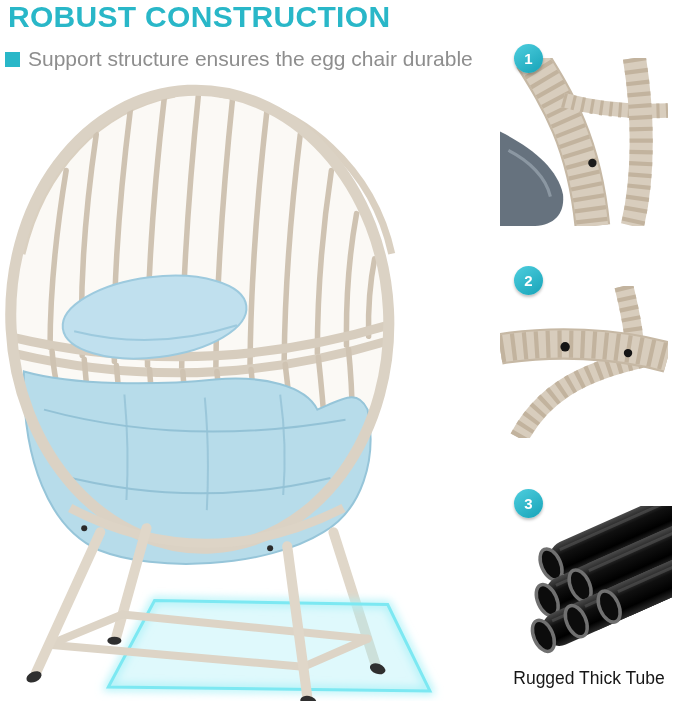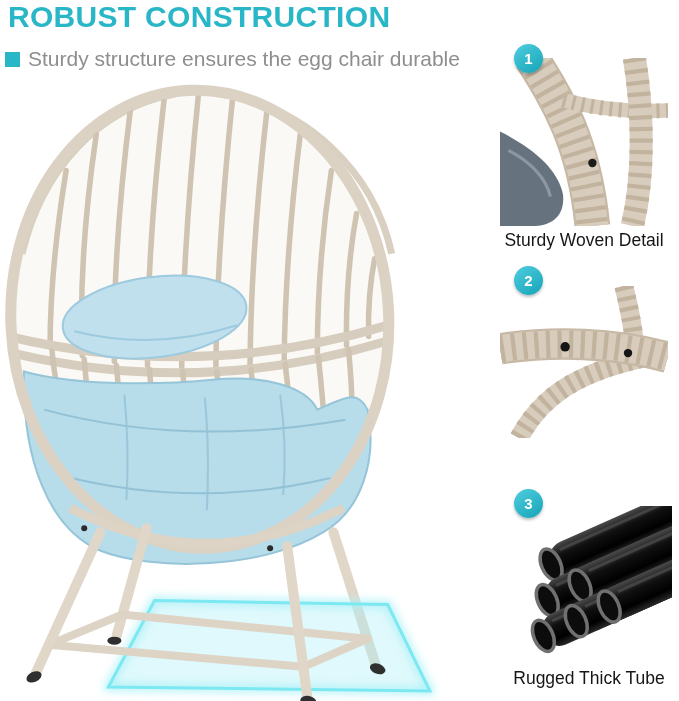--- a/index.html
+++ b/index.html
@@ -20,21 +20,21 @@
   svg{display:block;}
 </style>
 </head>
 <body>
 
 <div id="stage">
 
   <div class="title">ROBUST CONSTRUCTION</div>
   <div class="subtitle-row">
     <span class="bullet"></span>
-    <span class="subtitle">Sturdy structure ensures the egg chair durable</span>
+    <span class="subtitle">Support structure ensures the egg chair durable</span>
   </div>
 
   <svg class="chair" width="490" height="623" viewBox="0 0 480 620">
     <defs>
       <filter id="gblur" x="-30%" y="-30%" width="160%" height="160%">
         <feGaussianBlur stdDeviation="4"></feGaussianBlur>
       </filter>
     </defs>
 
     <ellipse cx="195" cy="240" rx="188" ry="228" transform="rotate(-3 195 240)" fill="#fbf9f5"></ellipse>
@@ -132,21 +132,20 @@
     <path d="M 8 88 C 28 98, 44 114, 48 132" fill="none" stroke="#8b97a2" stroke-width="3"></path>
     <path d="M 30 0 C 55 40, 80 80, 88 160" fill="none" stroke="#c6b8a4" stroke-width="34"></path>
     <path d="M 30 0 C 55 40, 80 80, 88 160" fill="none" stroke="#d8cdbd" stroke-width="30"></path>
     <path d="M 30 0 C 55 40, 80 80, 88 160" fill="none" stroke="#c2b39e" stroke-width="30" stroke-dasharray="4 7"></path>
     <path d="M 60 40 C 90 48, 120 52, 160 50" fill="none" stroke="#d8cdbd" stroke-width="14"></path>
     <path d="M 60 40 C 90 48, 120 52, 160 50" fill="none" stroke="#c2b39e" stroke-width="14" stroke-dasharray="3 6"></path>
     <path d="M 128 0 C 136 50, 138 110, 126 160" fill="none" stroke="#d8cdbd" stroke-width="22"></path>
     <path d="M 128 0 C 136 50, 138 110, 126 160" fill="none" stroke="#c2b39e" stroke-width="22" stroke-dasharray="4 7"></path>
     <circle cx="88" cy="100" r="4" fill="#1c1c1c"></circle>
   </svg>
-  <div class="caption" style="left:489px;top:230px">Sturdy Woven Detail</div>
 
   <div class="badge" style="left:514px;top:266px">2</div>
   <svg class="callout-img" style="left:500px;top:286px" width="168" height="152" viewBox="0 0 160 145">
     <path d="M 118 0 C 124 25, 128 45, 128 58" fill="none" stroke="#d8cdbd" stroke-width="18"></path>
     <path d="M 118 0 C 124 25, 128 45, 128 58" fill="none" stroke="#c2b39e" stroke-width="18" stroke-dasharray="4 6"></path>
     <path d="M 18 145 C 40 104, 75 82, 140 68" fill="none" stroke="#d8cdbd" stroke-width="18"></path>
     <path d="M 18 145 C 40 104, 75 82, 140 68" fill="none" stroke="#c2b39e" stroke-width="18" stroke-dasharray="4 6"></path>
     <path d="M 0 60 C 50 52, 110 54, 160 68" fill="none" stroke="#c6b8a4" stroke-width="30"></path>
     <path d="M 0 60 C 50 52, 110 54, 160 68" fill="none" stroke="#d8cdbd" stroke-width="26"></path>
     <path d="M 0 60 C 50 52, 110 54, 160 68" fill="none" stroke="#c2b39e" stroke-width="26" stroke-dasharray="4 7"></path>

